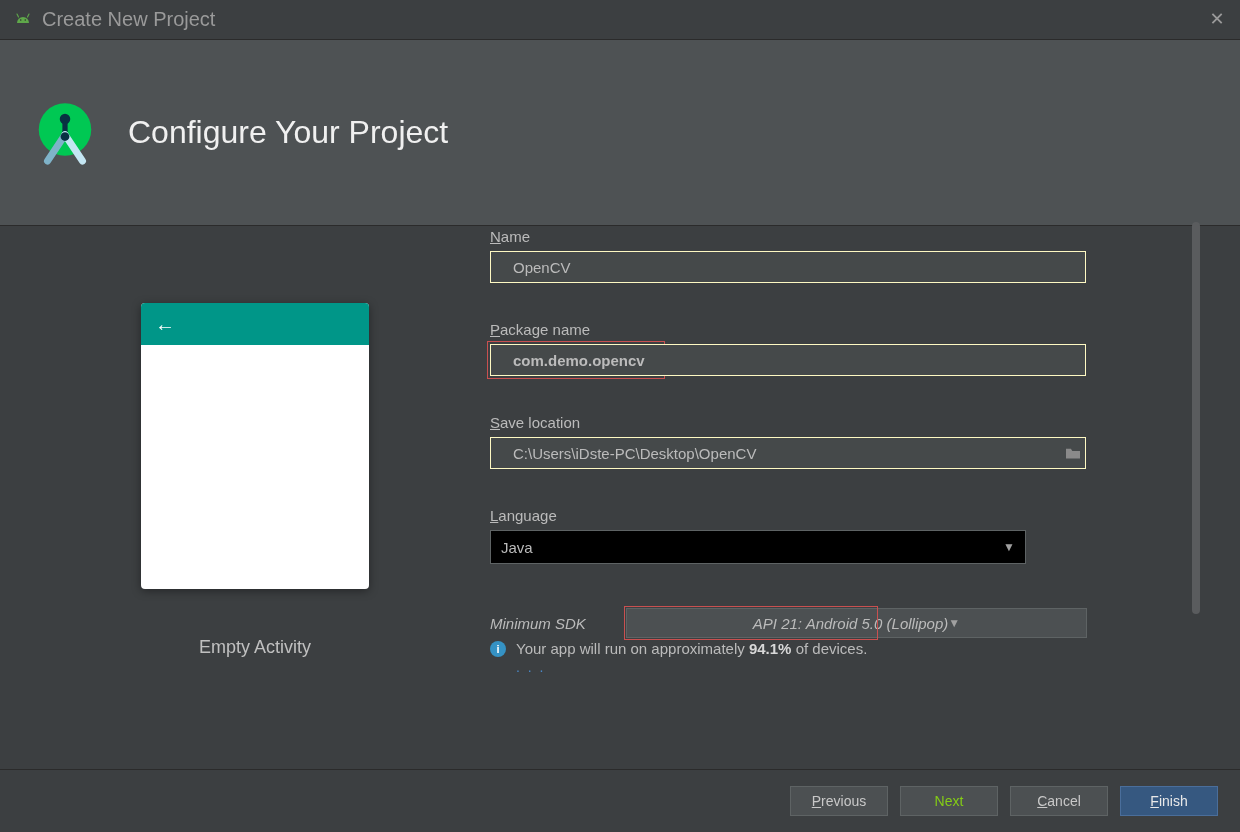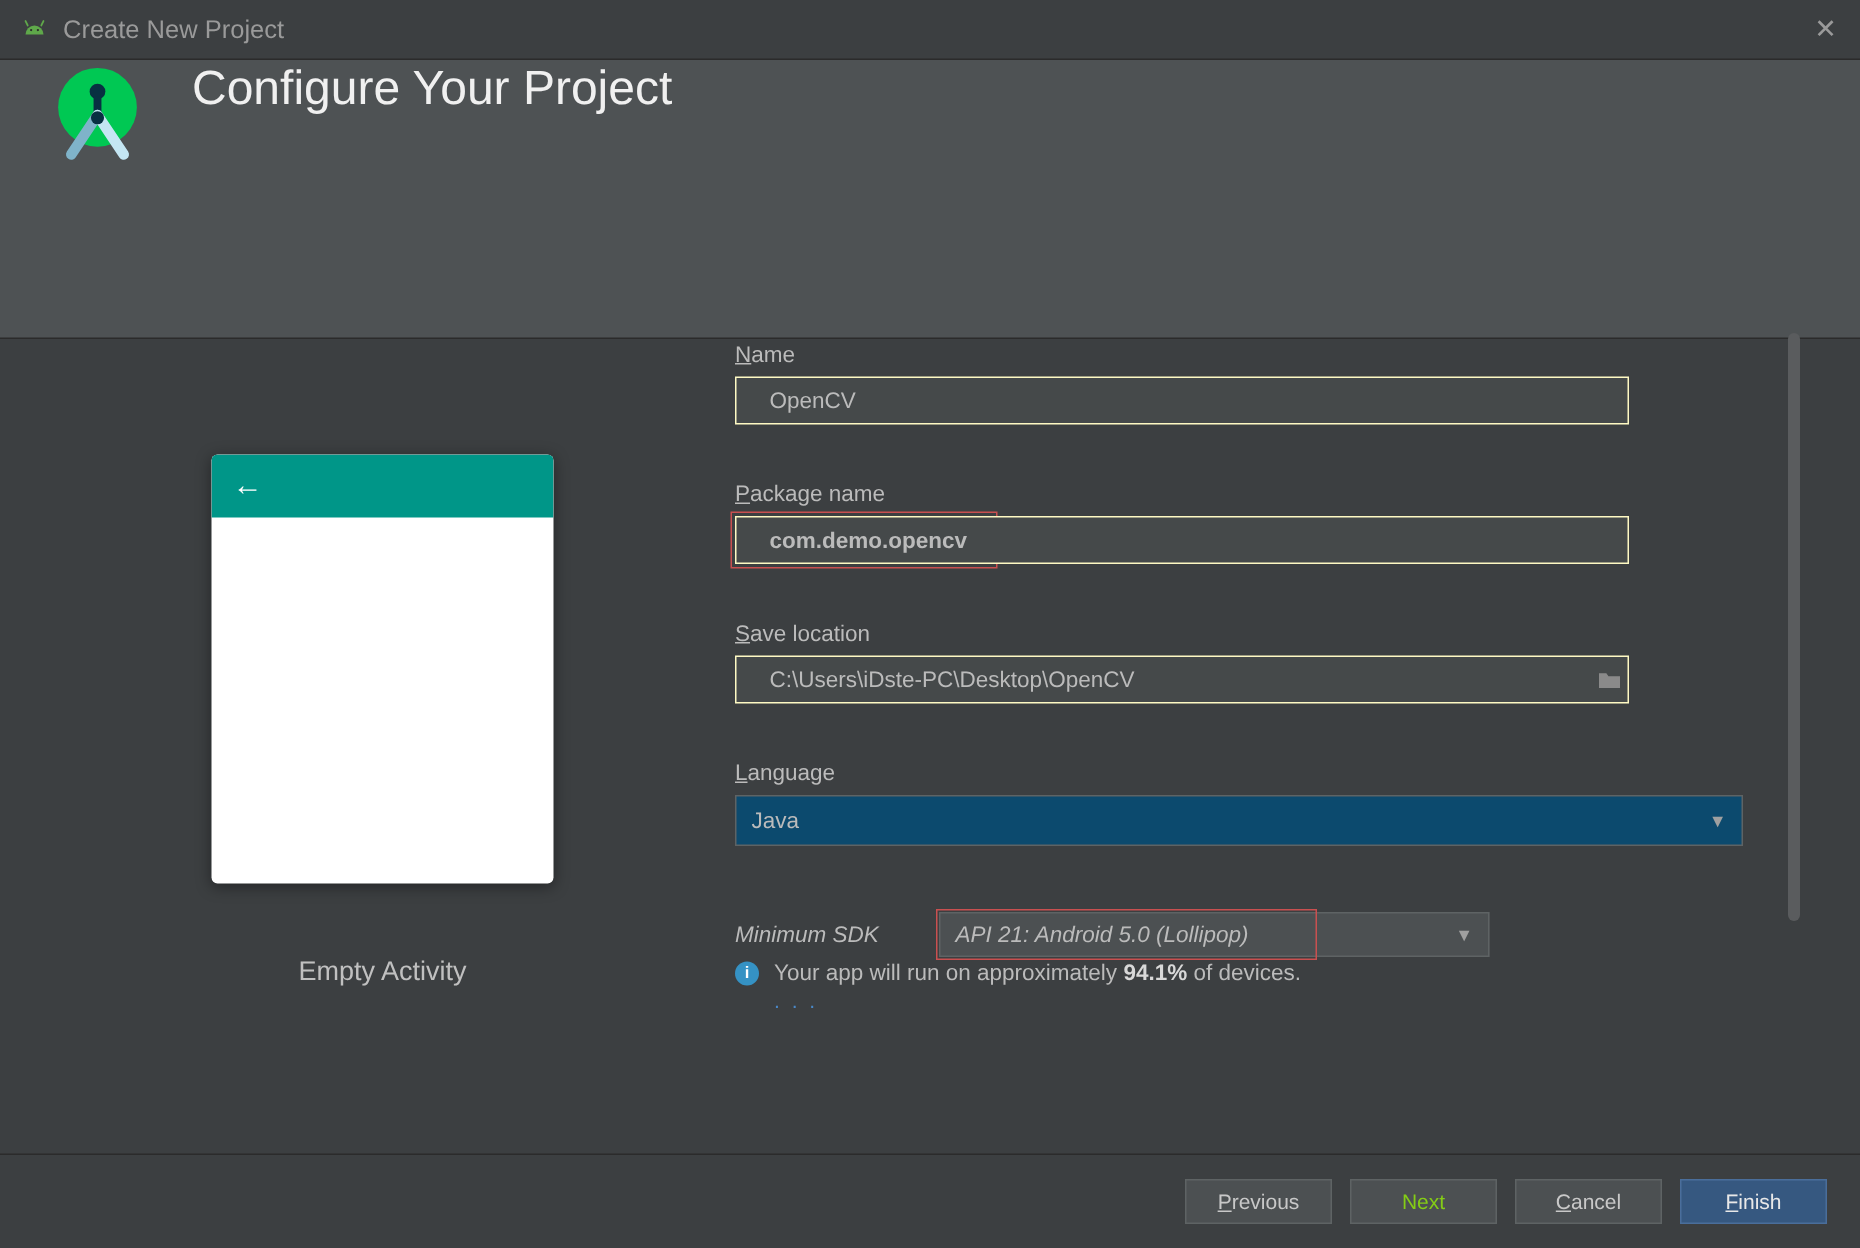--- a/index.html
+++ b/index.html
@@ -19,39 +19,39 @@
     align-items: center;
     padding: 0 14px;
     border-bottom: 1px solid #2b2b2b;
     position: relative;
   }
   .titlebar .android-icon {
     width: 18px; height: 18px;
     margin-right: 10px;
   }
   .titlebar .title {
-    font-size: 17px;
+    font-size: 20px;
     color: #9a9a9a;
   }
   .titlebar .close {
     position: absolute;
     right: 14px;
     top: 10px;
     width: 18px; height: 18px;
     color: #9a9a9a;
     font-size: 18px;
     line-height: 18px;
     text-align: center;
     cursor: pointer;
   }
   .header {
     height: 186px;
     background: #4e5254;
     display: flex;
-    align-items: flex-start;
+    align-items: center;
     padding-left: 30px;
     border-bottom: 1px solid #2b2b2b;
   }
   .header .logo {
     width: 70px; height: 70px;
     margin-right: 28px;
   }
   .header h1 {
     color: #f0f0f0;
     font-weight: 400;
@@ -143,23 +143,23 @@
   }
   .folder-icon {
     position: absolute;
     right: 8px;
     top: 50%;
     transform: translateY(-50%);
     width: 18px; height: 14px;
     color: #8a8a8a;
   }
   .select-input {
-    width: 672px;
+    width: 536px;
     height: 34px;
-    background: #0c4a6e;
+    background: #000000;
     border: 1px solid #5e6364;
     color: #bbbbbb;
     font-size: 15px;
     padding: 0 10px;
     display: flex;
     align-items: center;
     justify-content: space-between;
     cursor: pointer;
   }
   .select-caret {
@@ -176,30 +176,30 @@
   .sdk-label {
     font-size: 15px;
     color: #bbbbbb;
     width: 136px;
   }
   .sdk-select-wrap {
     position: relative;
     width: 461px;
   }
   .sdk-select {
-    width: 367px;
+    width: 461px;
     height: 30px;
     background: #4c5052;
     border: 1px solid #5e6364;
     color: #bbbbbb;
     font-size: 15px;
     padding: 0 10px;
     display: flex;
     align-items: center;
-    justify-content: space-between;
+    justify-content: center;
     cursor: pointer;
   }
   .sdk-highlight {
     position: absolute;
     top: -2px; left: -2px;
     width: 254px;
     height: 34px;
     border: 1px solid #c95050;
     pointer-events: none;
   }

